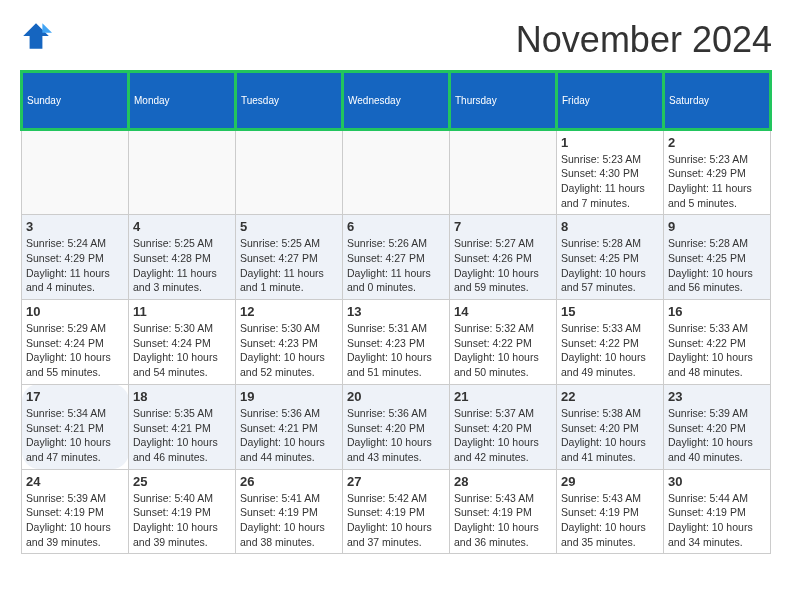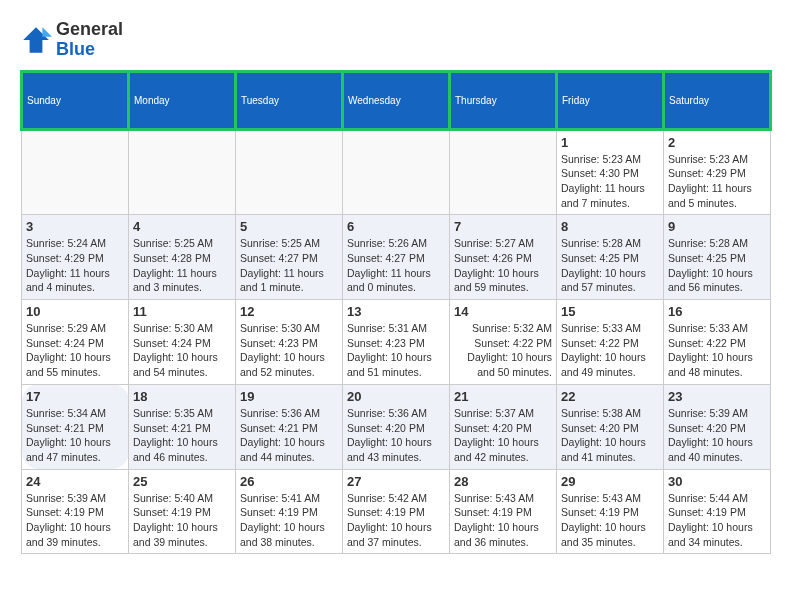--- a/index.html
+++ b/index.html
@@ -96,26 +96,23 @@
   </style>
 </head>
 <body>
 <div class="page">
   <div class="header">
     <div class="logo">
       <svg class="logo-icon" viewBox="0 0 40 40">
         <polygon points="20,4 36,20 28,20 28,36 12,36 12,20 4,20" fill="#1565c0"></polygon>
         <polygon points="28,4 40,16 28,16" fill="#42a5f5"></polygon>
       </svg>
-      <div class="logo-text">
-        <div><span class="general">General</span></div>
-        <div><span class="blue">Blue</span></div>
-      </div>
     </div>
     <div class="title-block">
+      <div class="month-title">November 2024</div>
     </div>
   </div>
 
   <table>
     <thead>
       <tr>
         <th>Sunday</th>
         <th>Monday</th>
         <th>Tuesday</th>
         <th>Wednesday</th>
@@ -208,21 +205,21 @@
 Daylight: 10 hours and 52 minutes.</div>
           </td>
           <td style="background: rgb(255, 255, 255);">
             <span class="day-num">13</span>
             <div class="day-info" style="white-space: pre-line;">Sunrise: 5:31 AM
 Sunset: 4:23 PM
 Daylight: 10 hours and 51 minutes.</div>
           </td>
           <td style="background: rgb(255, 255, 255);">
             <span class="day-num">14</span>
-            <div class="day-info" style="white-space: pre-line; text-align: right;">Sunrise: 5:32 AM
+            <div class="day-info" style="white-space: pre-line;">Sunrise: 5:32 AM
 Sunset: 4:22 PM
 Daylight: 10 hours and 50 minutes.</div>
           </td>
           <td style="background: rgb(255, 255, 255);">
             <span class="day-num">15</span>
             <div class="day-info" style="white-space: pre-line;">Sunrise: 5:33 AM
 Sunset: 4:22 PM
 Daylight: 10 hours and 49 minutes.</div>
           </td>
           <td style="background: rgb(255, 255, 255);">

